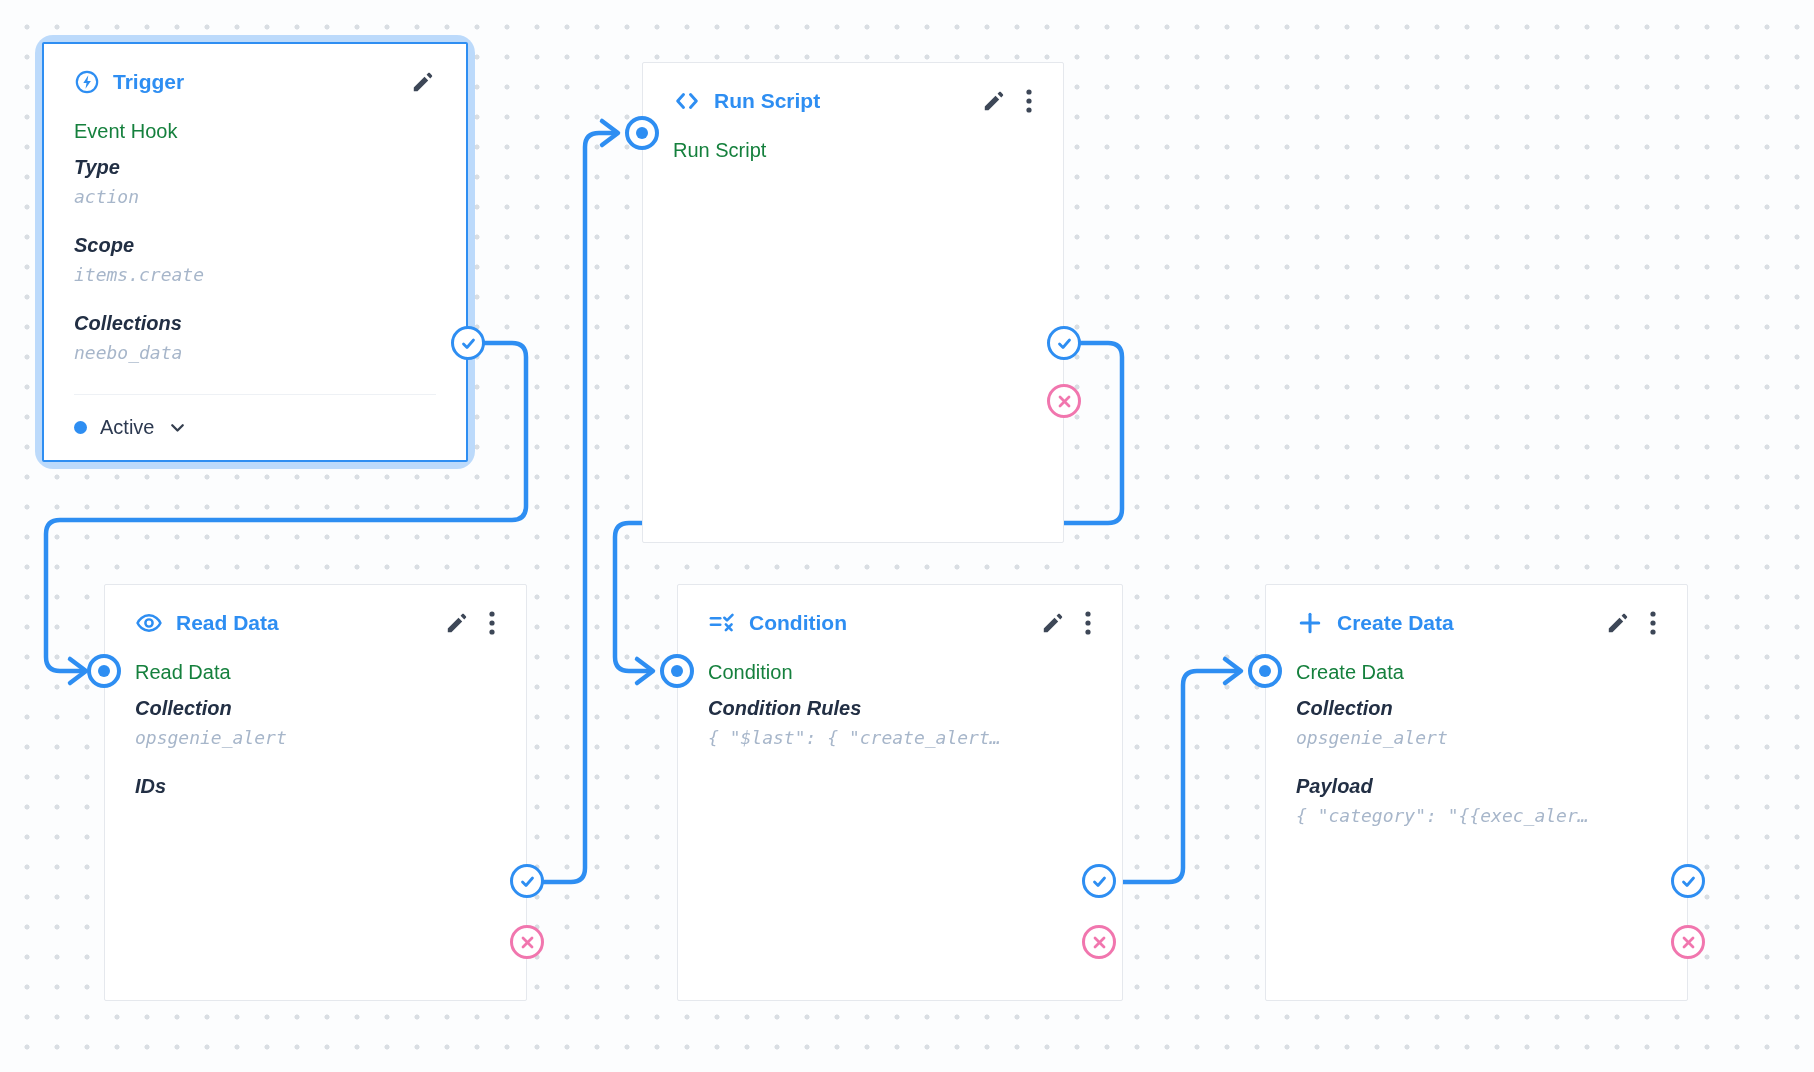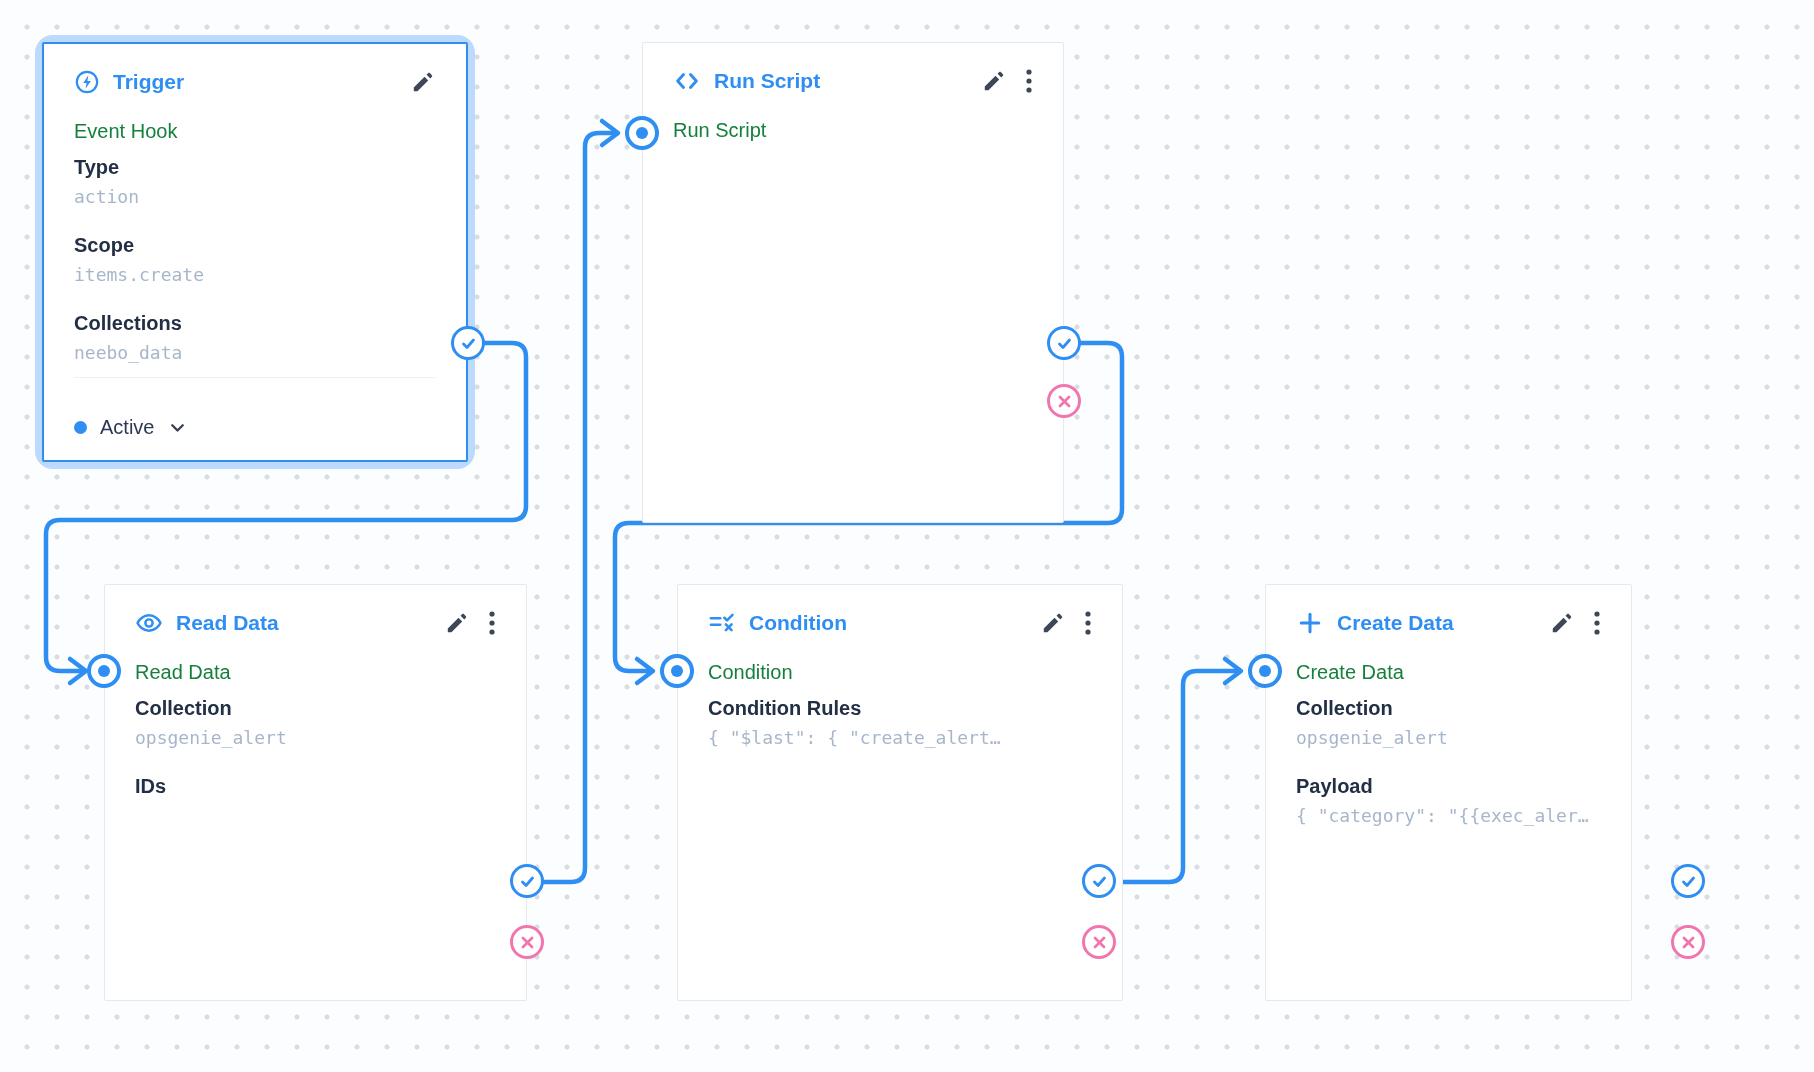--- a/index.html
+++ b/index.html
@@ -19,29 +19,29 @@
     border:1.5px solid #e5e8ed;border-radius:2px;
     padding:22px 30px 12px 30px;display:flex;flex-direction:column;
   }
   .card.selected{border:2.5px solid #2e8ef2;z-index:4;}
   .card-header{display:flex;align-items:center;gap:13px;height:32px;margin-bottom:18px;flex:none;}
   .card-title{font-size:21px;font-weight:bold;color:#2e8ef2;white-space:nowrap;}
   .title-icon{display:flex;color:#2e8ef2;flex:none;}
   .header-actions{margin-left:auto;display:flex;align-items:center;gap:18px;color:#3d4757;}
   .icon-btn{display:flex;cursor:pointer;}
   .input-row{font-size:20px;color:#15803d;line-height:30px;margin-bottom:6px;white-space:nowrap;}
-  .field{margin-top:0;}
+  .field{margin-top:0;font-style:italic;}
   .field + .field{margin-top:18px;}
   .field-label{font-size:20px;font-weight:bold;color:#222f44;line-height:30px;white-space:nowrap;}
   .field-value{
     font-family:"DejaVu Sans Mono","Liberation Mono",monospace;
     font-size:18px;color:#a7b6ca;line-height:30px;white-space:nowrap;
   }
   .trigger-footer{
-    margin-top:auto;border-top:1px solid #eef1f5;padding-top:28px;height:42px;
+    margin-top:auto;border-top:1px solid #eef1f5;padding-top:11px;height:42px;
     display:flex;align-items:center;gap:13px;font-size:20px;color:#2c3950;cursor:pointer;
   }
   .status-dot{width:13px;height:13px;border-radius:50%;background:#2e8ef2;flex:none;}
   .chev{display:flex;color:#353f4f;}
   .port{
     position:absolute;z-index:6;width:34px;height:34px;border-radius:50%;
     background:#ffffff;box-sizing:border-box;transform:translate(-50%,-50%);
     display:flex;align-items:center;justify-content:center;
   }
   .port-check{border:3.5px solid #2e8ef2;color:#2e8ef2;}
@@ -100,21 +100,21 @@
       <span class="status-dot"></span>
       <span>Active</span>
       <span class="chev">
         <svg width="21" height="21" viewBox="0 0 24 24">
             <polyline points="6,9.5 12,15.5 18,9.5" fill="none" stroke="currentColor" stroke-width="2.6" stroke-linecap="round" stroke-linejoin="round"></polyline>
           </svg>
       </span>
     </div>
   </div>
 
-  <div class="card" style="left:642px;top:42px;width:422px;height:481px">
+  <div class="card" style="left:642px;top:62px;width:422px;height:481px">
     <div class="card-header">
       <span class="title-icon">
         <svg width="28" height="28" viewBox="0 0 24 24">
             <polyline points="9,6.5 4,12 9,17.5" fill="none" stroke="currentColor" stroke-width="2.5" stroke-linecap="round" stroke-linejoin="round"></polyline>
             <polyline points="15,6.5 20,12 15,17.5" fill="none" stroke="currentColor" stroke-width="2.5" stroke-linecap="round" stroke-linejoin="round"></polyline>
           </svg>
       </span>
       <span class="card-title">Run Script</span>
       <span class="header-actions">
         <span class="icon-btn">
@@ -195,21 +195,21 @@
         </span>
       </span>
     </div>
     <div class="input-row">Condition</div>
     <div class="field">
       <div class="field-label">Condition Rules</div>
       <div class="field-value">{ "$last": { "create_alert…</div>
     </div>
   </div>
 
-  <div class="card" style="left:1265px;top:584px;width:367px;height:417px">
+  <div class="card" style="left:1265px;top:584px;width:423px;height:417px">
     <div class="card-header">
       <span class="title-icon">
         <svg width="28" height="28" viewBox="0 0 24 24">
             <line x1="12" y1="4.5" x2="12" y2="19.5" stroke="currentColor" stroke-width="2.6" stroke-linecap="round"></line>
             <line x1="4.5" y1="12" x2="19.5" y2="12" stroke="currentColor" stroke-width="2.6" stroke-linecap="round"></line>
           </svg>
       </span>
       <span class="card-title">Create Data</span>
       <span class="header-actions">
         <span class="icon-btn">

